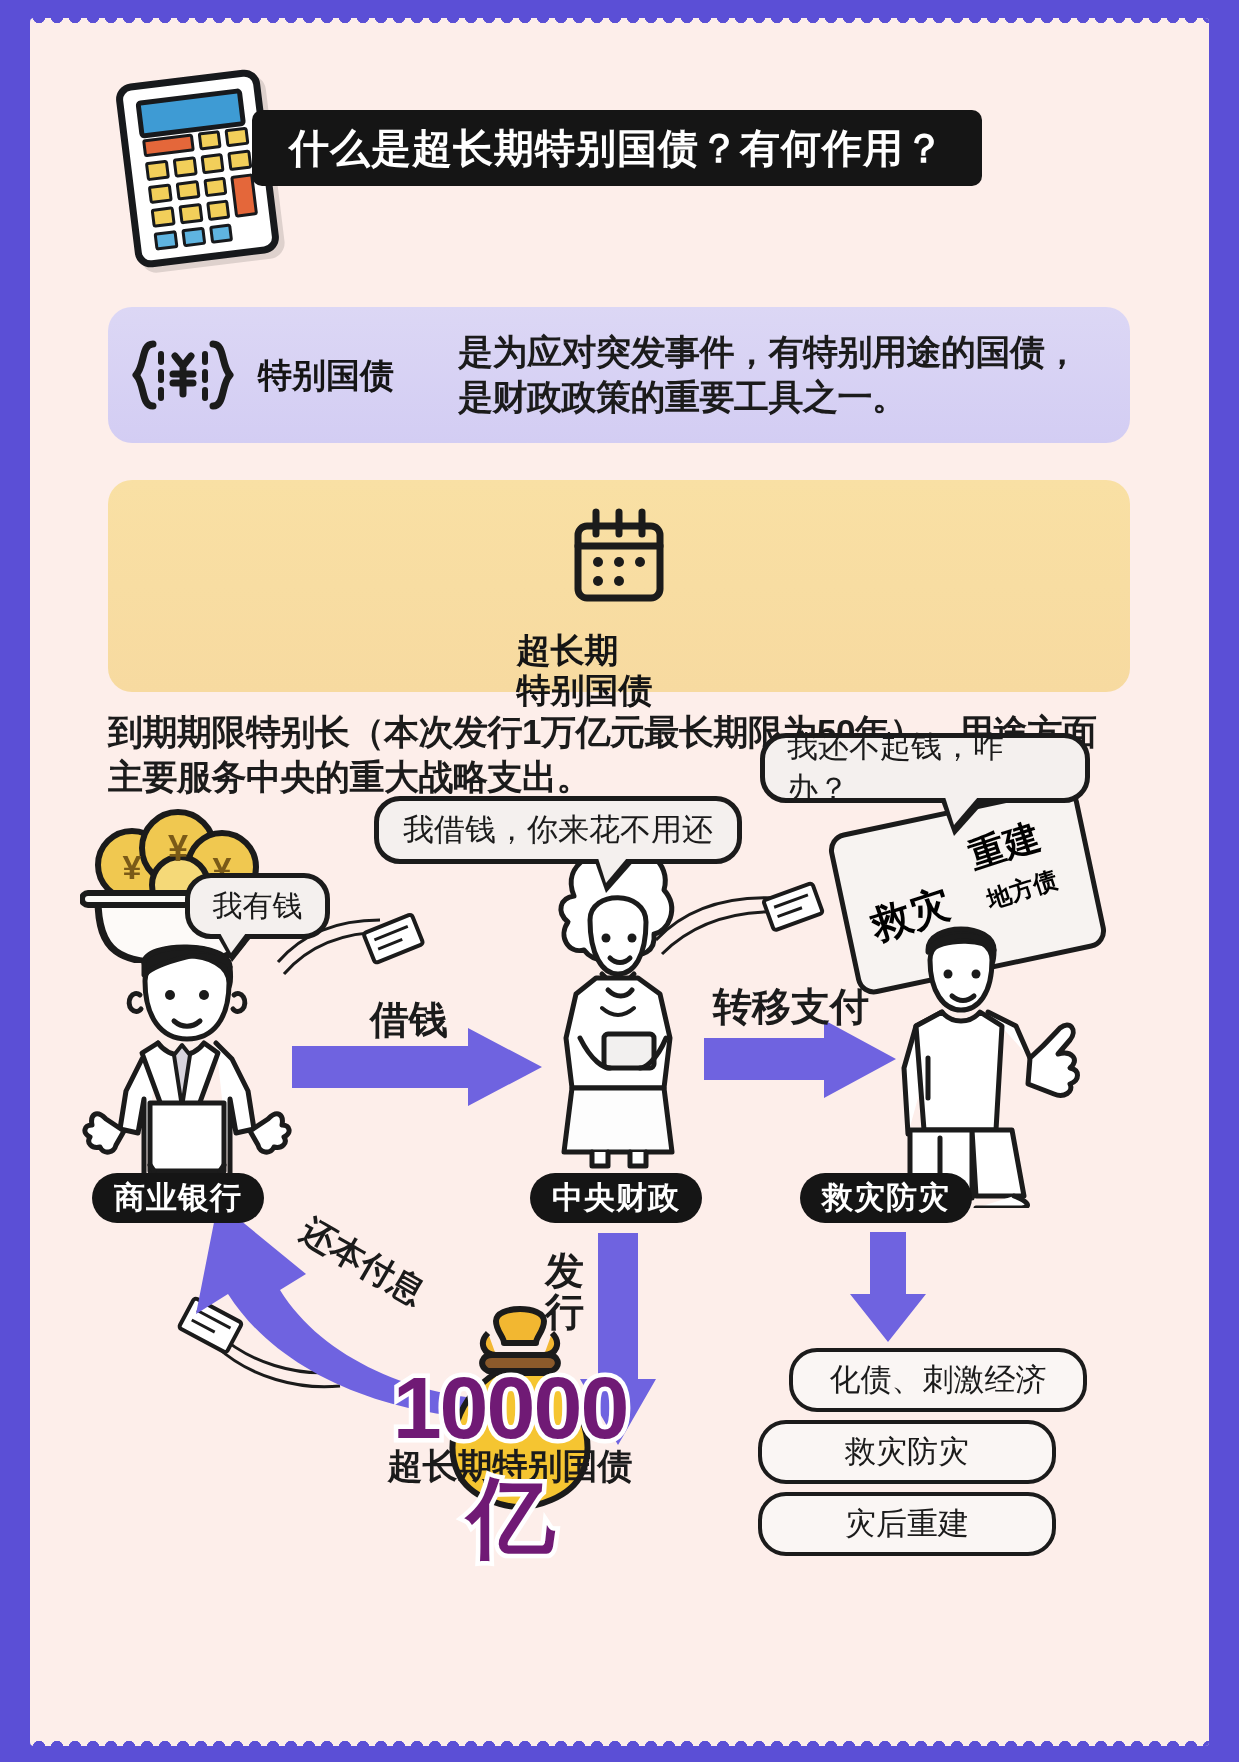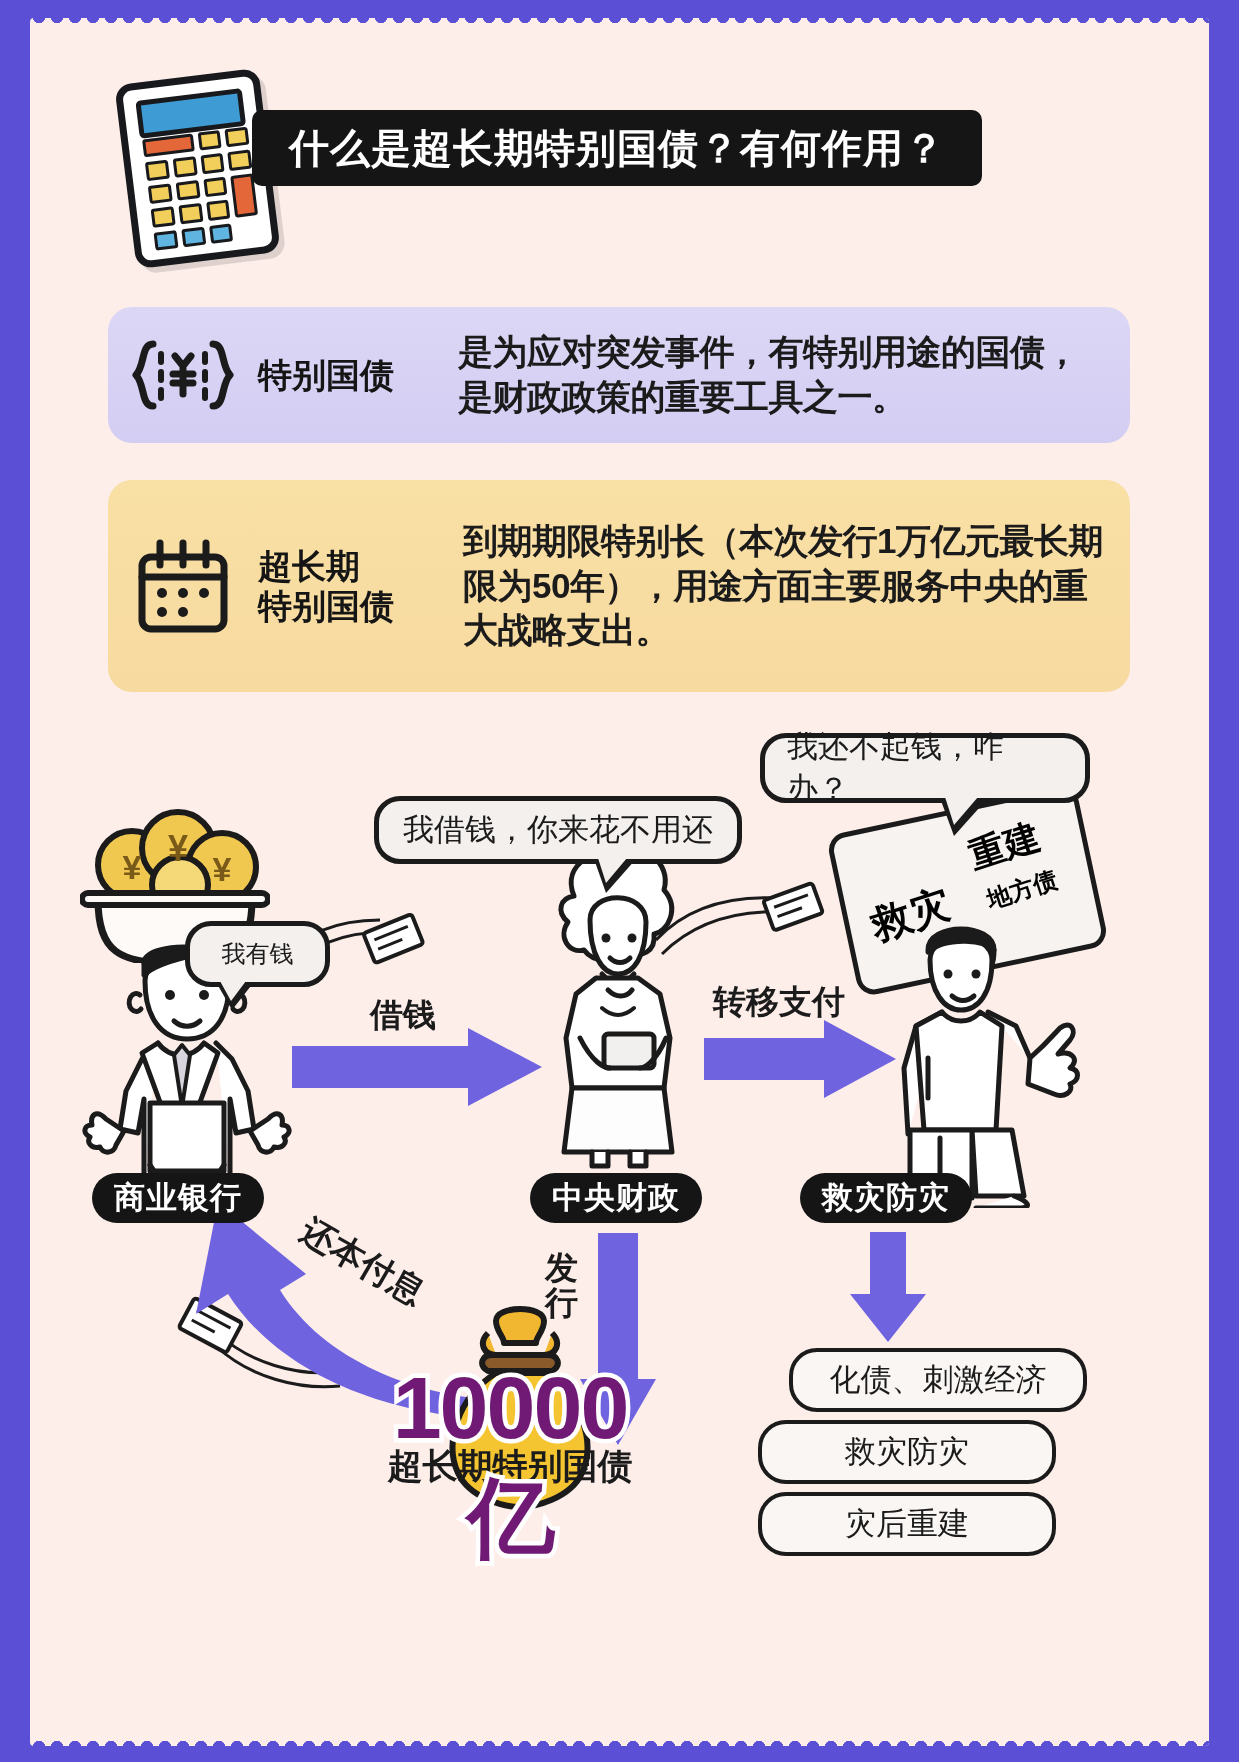--- a/index.html
+++ b/index.html
@@ -59,21 +59,21 @@
     color:#fff;font-size:40px;font-weight:bold;letter-spacing:1px;
     font-family:"Liberation Sans","DejaVu Sans",sans-serif;
   }
 
   
   .card{
     position:absolute;left:78px;width:1022px;border-radius:24px;
     display:flex;align-items:center;
   }
   .card.purple{top:289px;height:136px;background:linear-gradient(180deg,#dcd7f5 0%,#d3cdf3 100%);}
-  .card.yellow{top:462px;height:212px;background:linear-gradient(180deg,#f9e0a4 0%,#f7daa0 100%);}
+  .card.yellow{top:462px;height:212px;background:linear-gradient(180deg,#f9e0a4 0%,#f7daa0 100%);flex-direction:column;}
 
   .card-icon{width:150px;display:flex;align-items:center;justify-content:center;flex:0 0 150px;}
   .card-label{
     font-size:34px;font-weight:bold;color:#151515;line-height:1.18;
     flex:0 0 auto;width:200px;
   }
   .card.yellow .card-label{width:205px;}
   .card-text{
     font-size:35px;font-weight:bold;color:#1b1b1b;line-height:1.28;
     flex:1;padding-right:24px;letter-spacing:-.5px;
@@ -83,21 +83,21 @@
   .diagram{position:absolute;left:0;top:690px;width:100%;height:1040px;}
 
   .bubble{
     position:absolute;background:#f4f0ee;border:5px solid #1b1b1b;border-radius:26px;
     display:flex;align-items:center;justify-content:center;
     font-size:31px;color:#1b1b1b;font-weight:500;padding:0 22px;box-sizing:border-box;
   }
   .bubble .tail{
     position:absolute;width:0;height:0;
   }
-  .b-have{left:155px;top:165px;width:145px;height:66px;font-size:24px;margin-top:48px;}
+  .b-have{left:155px;top:165px;width:145px;height:66px;font-size:30px;}
   .b-have .tail{
     left:26px;bottom:-28px;
     border-left:16px solid transparent;border-right:22px solid transparent;
     border-top:28px solid #1b1b1b;
   }
   .b-have .tail2{
     position:absolute;left:30px;bottom:-19px;width:0;height:0;
     border-left:11px solid transparent;border-right:15px solid transparent;
     border-top:20px solid #f4f0ee;
   }
@@ -131,21 +131,21 @@
   .pill{
     position:absolute;background:#151515;border-radius:30px;height:50px;
     display:flex;align-items:center;justify-content:center;padding:0 22px;
     color:#fff;font-size:31px;font-weight:bold;letter-spacing:1px;
   }
   .p-bank{left:62px;top:465px;}
   .p-central{left:500px;top:465px;}
   .p-local{left:770px;top:465px;}
 
   .flowlabel{
-    position:absolute;font-size:33px;font-weight:bold;color:#1b1b1b;
+    position:absolute;font-size:39px;font-weight:bold;color:#1b1b1b;
   }
   .fl-borrow{left:340px;top:285px;}
   .fl-transfer{left:683px;top:272px;}
   .fl-issue{left:515px;top:543px;width:34px;line-height:1.05;}
   .fl-repay{left:285px;top:500px;transform:rotate(30deg);transform-origin:left top;font-size:34px;}
 
   .bagnum{
     position:absolute;left:320px;top:645px;width:320px;height:110px;
     font-size:88px;font-weight:bold;color:#701a75;
     -webkit-text-stroke:9px #ffffff;paint-order:stroke fill;

